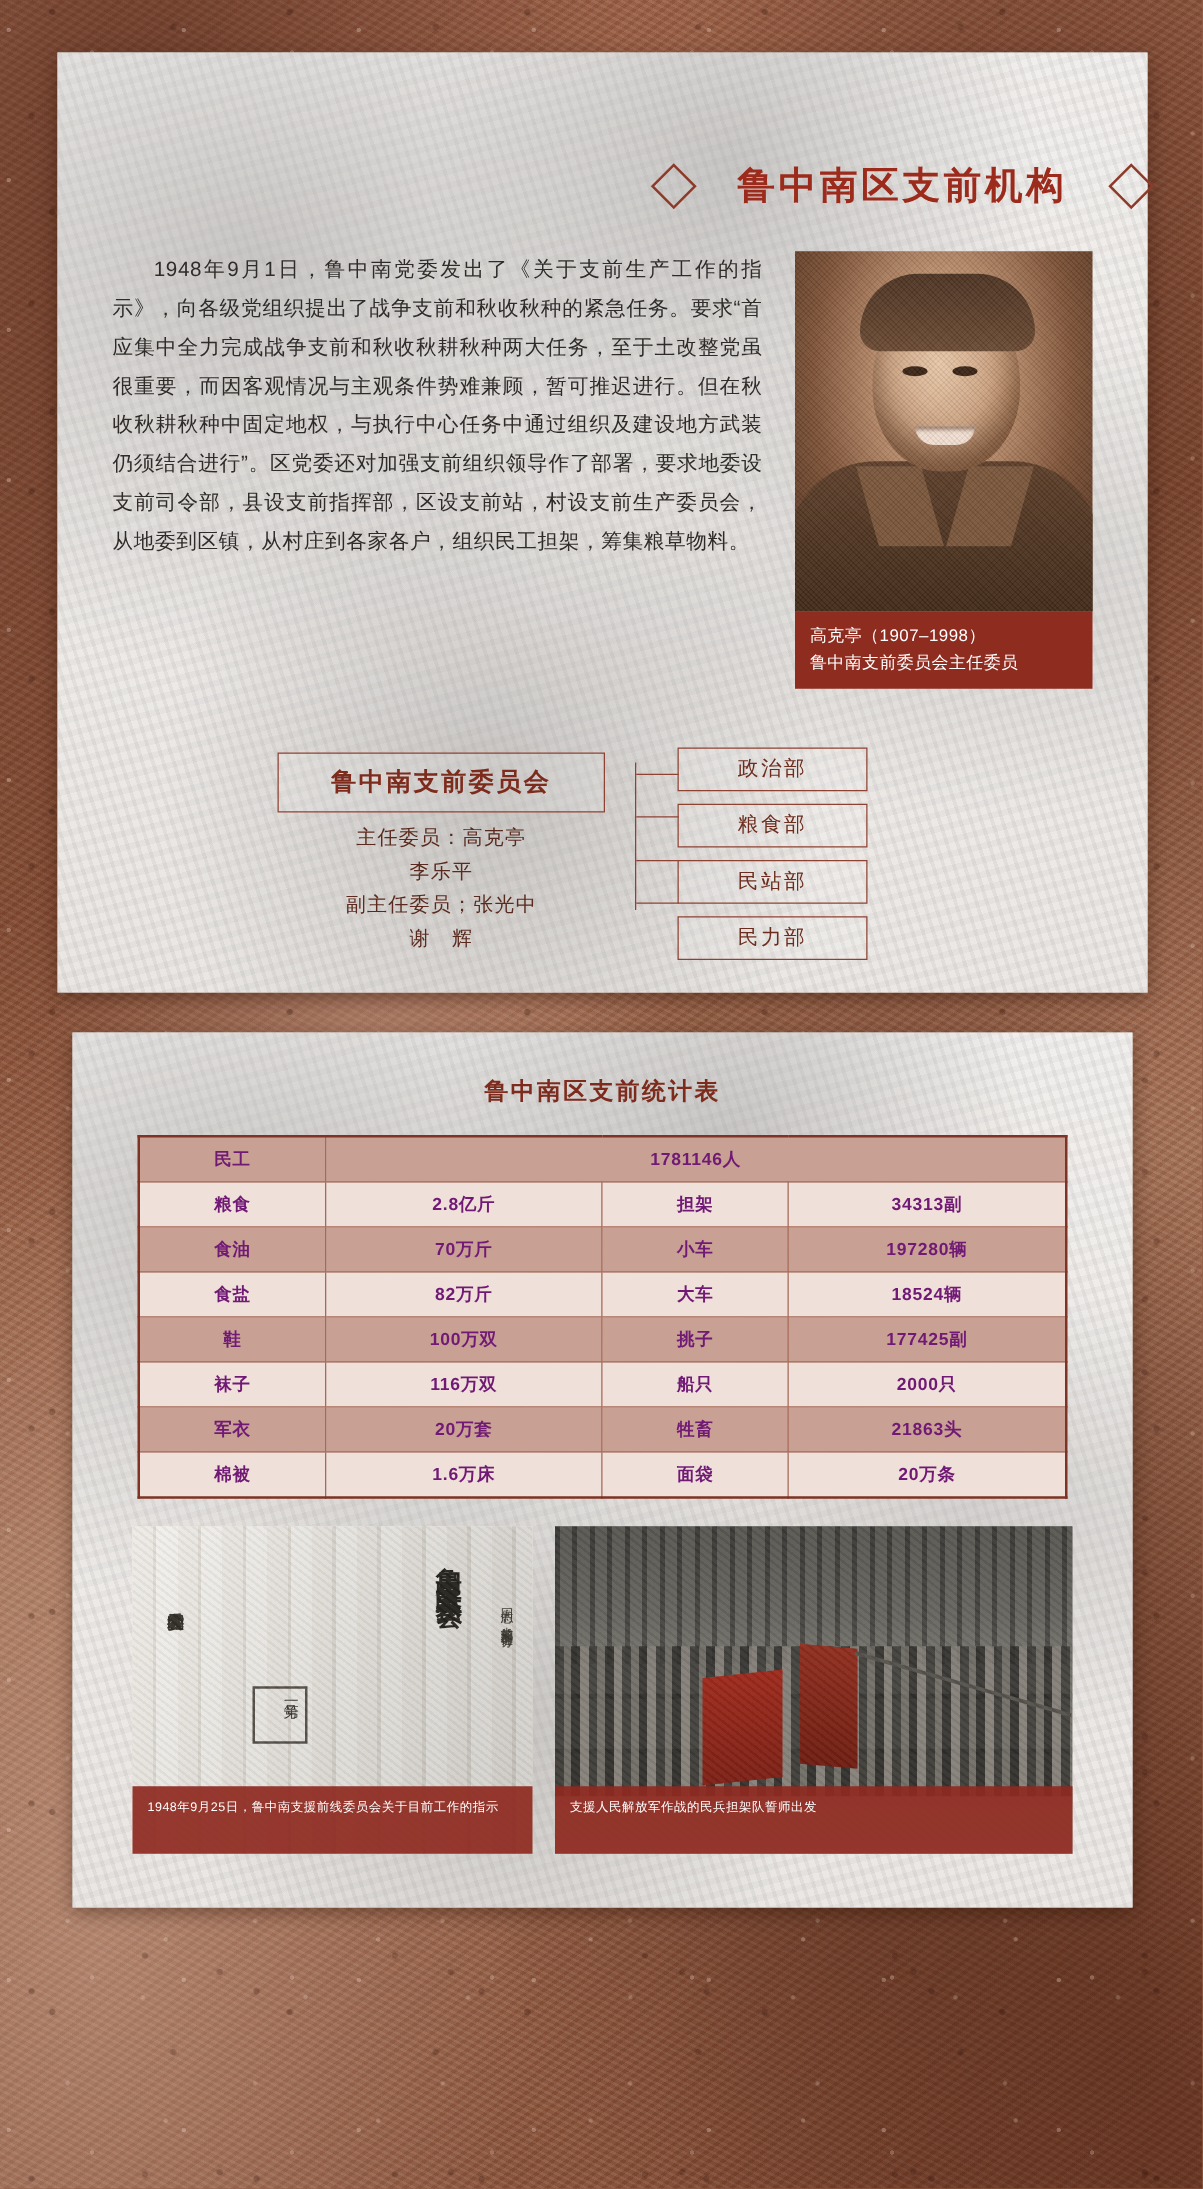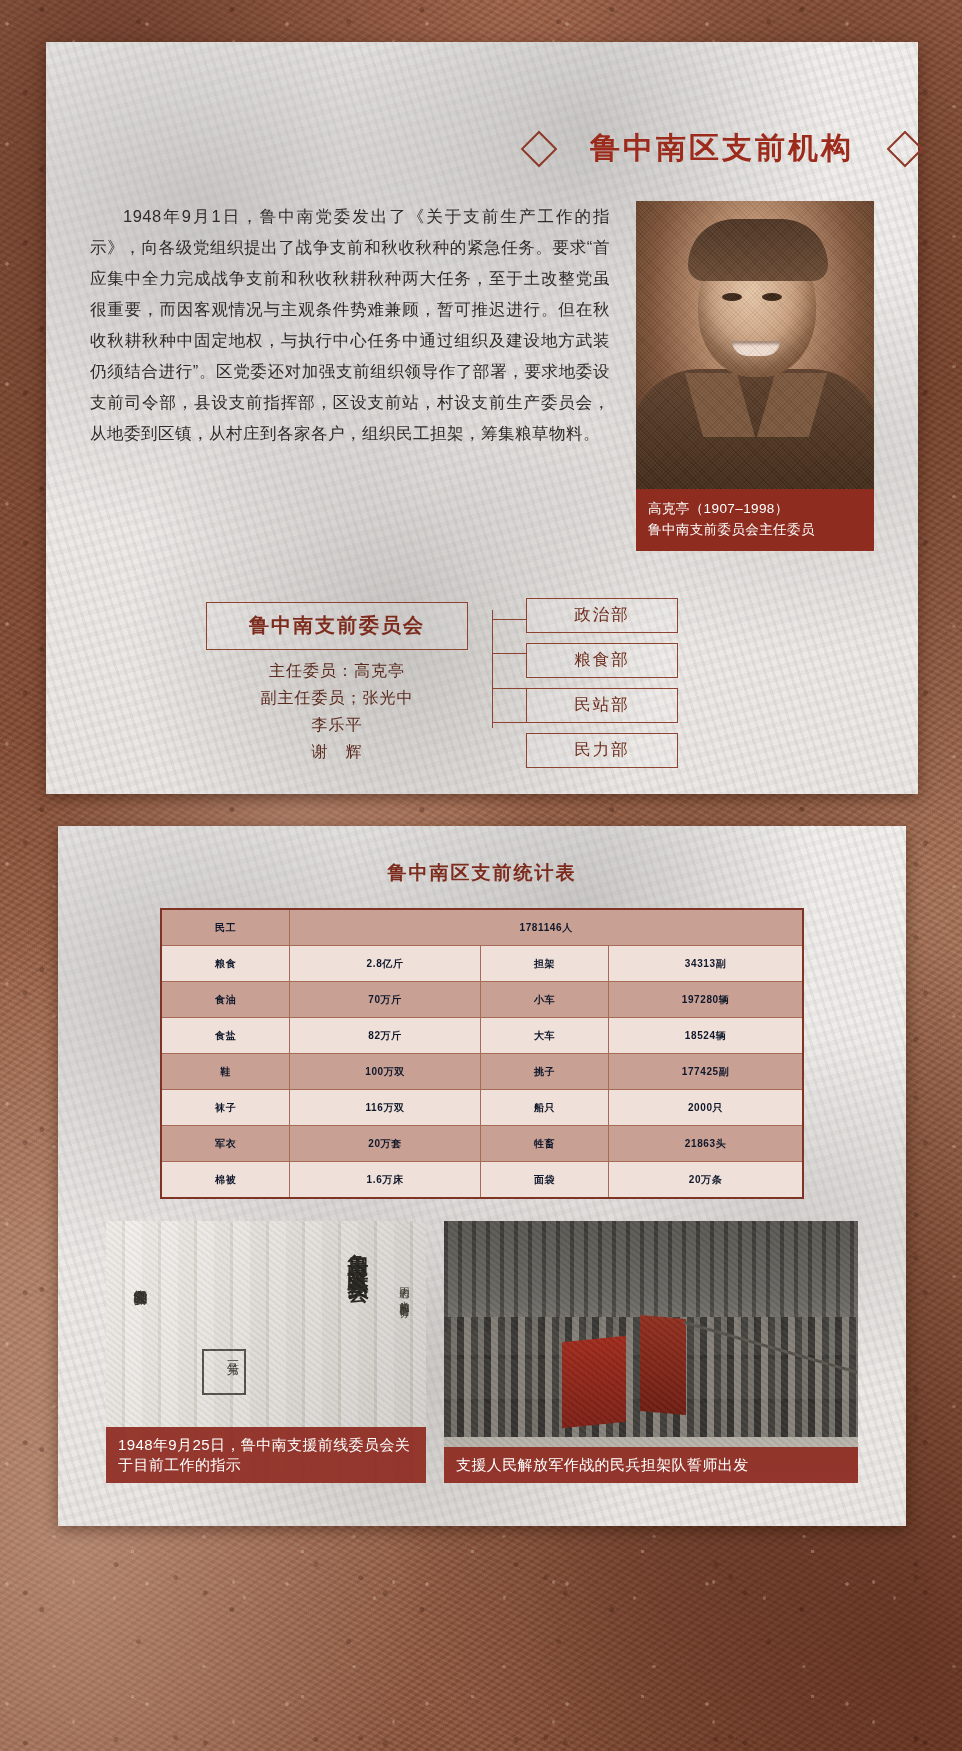--- a/index.html
+++ b/index.html
@@ -187,21 +187,21 @@
     font-size: 13.5px;
     line-height: 21px;
     padding: 9px 10px 11px 12px;
     box-sizing: border-box;
     letter-spacing: .4px;
   }
 
   
   .org-area {
     position: absolute;
-    left: 0; right: 0;
+    left: 16px; right: 0;
     top: 560px;
     height: 185px;
   }
   .org-left {
     position: absolute;
     left: 160px; top: 0;
     width: 262px;
     text-align: center;
   }
   .org-box-main {
@@ -252,25 +252,25 @@
   .stats-title {
     text-align: center;
     padding-top: 34px;
     font-size: 19px;
     font-weight: bold;
     color: #7d2b1c;
     letter-spacing: 2px;
   }
   table.stats {
     margin: 22px auto 0;
-    width: 644px;
+    width: 744px;
     border-collapse: collapse;
     border: 2px solid #7e3324;
-    font-size: 10px;
-    color: #0f172a;
+    font-size: 14px;
+    color: #701a75;
   }
   table.stats td {
     border: 1px solid #a66a57;
     height: 33px;
     text-align: center;
     font-weight: bold;
     letter-spacing: .6px;
   }
   table.stats tr.odd td { background: #c9a094; }
   table.stats tr.even td { background: #f0e0da; }
@@ -387,23 +387,23 @@
     transform: rotate(16deg);
     transform-origin: left center;
   }
   .photo-caption {
     position: absolute;
     left: 0; bottom: 0;
     width: 100%;
     box-sizing: border-box;
     background: rgba(142,41,31,0.92);
     color: #fff;
-    font-size: 15px;
+    font-size: 10px;
     line-height: 20px;
-    padding: 8px 12px 8px;
+    padding: 8px 12px 26px;
     letter-spacing: .4px;
   }
 </style>
 </head>
 <body>
 
 <div class="bg"></div>
 <div class="bg-speckle"></div>
 
 <div class="panel" id="panel-top">
@@ -436,22 +436,22 @@
           <div>鲁中南支前委员会主任委员</div>
         </div>
       </div>
     </div>
 
     <div class="org-area">
       <div class="org-left">
         <div class="org-box-main">鲁中南支前委员会</div>
         <div class="org-members">
           <div>主任委员：高克亭</div>
+          <div>李乐平</div>
           <div>副主任委员；张光中</div>
-          <div>李乐平</div>
           <div>谢　辉</div>
         </div>
       </div>
 
       <div class="org-connector">
         <i style="top:9px"></i>
         <i style="top:43px"></i>
         <i style="top:78px"></i>
         <i style="top:112px"></i>
       </div>

